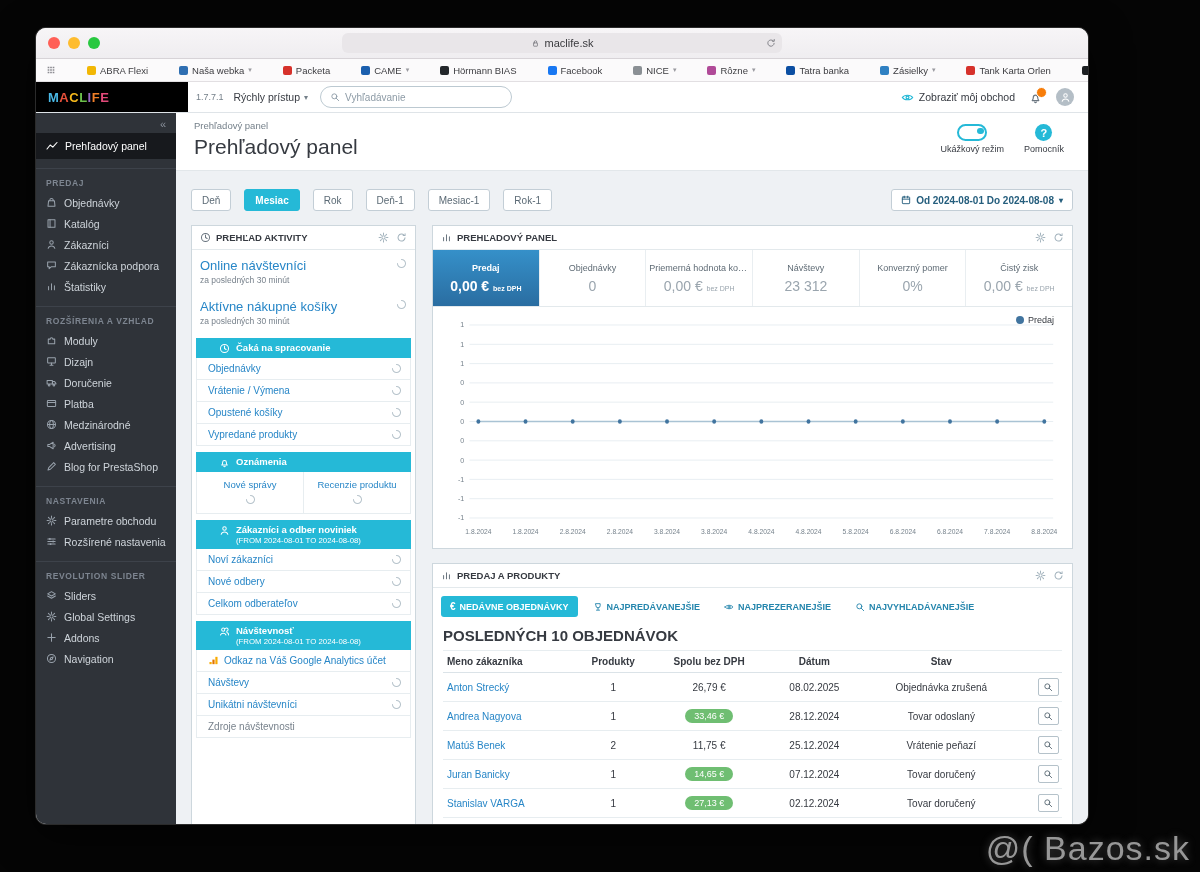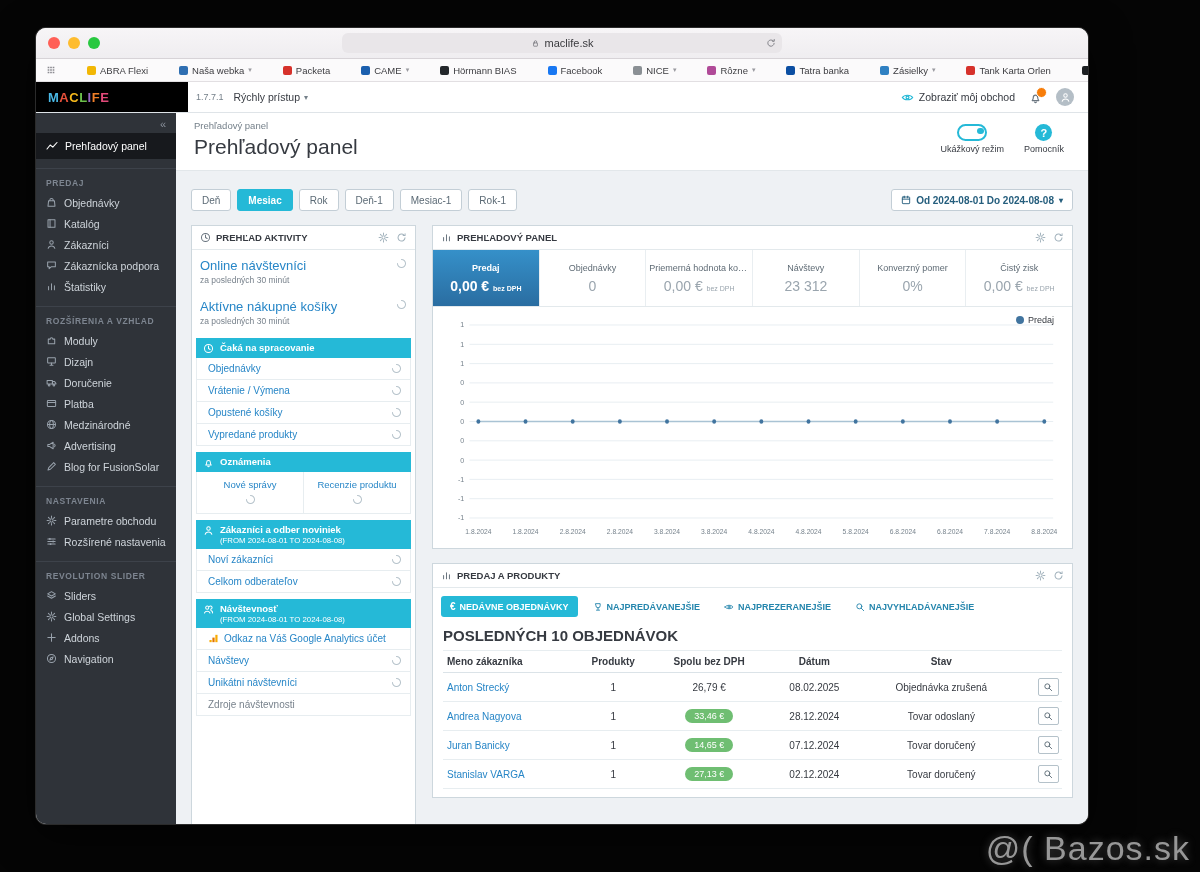--- a/index.html
+++ b/index.html
@@ -68,21 +68,21 @@
   .ptitle{font-size:21px;color:#363a41;font-weight:500;margin-top:4px;}
   .ph-right{position:absolute;right:24px;top:11px;display:flex;gap:20px;}
   .ph-item{display:flex;flex-direction:column;align-items:center;gap:3px;font-size:9px;color:#363a41;}
   .toggle{width:26px;height:13px;border:2px solid #25b9d7;border-radius:9px;position:relative;display:inline-block;}
   .toggle::after{content:"";position:absolute;right:1.5px;top:1.5px;width:6.5px;height:6.5px;
     background:#25b9d7;border-radius:50%;}
   .helpcirc{width:17px;height:17px;border-radius:50%;background:#25b9d7;color:#fff;font-size:11px;
     font-weight:bold;display:flex;align-items:center;justify-content:center;}
   .content{flex:1;padding:14px 15px 0;overflow:hidden;display:flex;flex-direction:column;}
   .toolbar{display:flex;align-items:center;margin:4px 0 14px;}
-  .rngbtns{display:flex;gap:6px;}
+  .rngbtns{display:flex;gap:13px;}
   .rbtn{height:22px;padding:0 10px;background:#fff;border:1px solid #c3ced6;border-radius:3px;
     font-size:10px;color:#5b6a75;display:flex;align-items:center;}
   .rbtn.active{background:#25b9d7;border-color:#25b9d7;color:#fff;font-weight:bold;}
   .datebtn{margin-left:auto;height:22px;background:#fff;border:1px solid #c3ced6;border-radius:3px;
     font-size:10px;color:#255e7d;font-weight:bold;display:flex;align-items:center;gap:5px;padding:0 9px;}
   .datebtn .icw{font-size:10px;color:#255e7d;}
   .datebtn .caret{font-size:8px;}
   .cols{display:flex;gap:16px;flex:1;min-height:0;overflow:hidden;}
   .leftcol{width:225px;flex:none;display:flex;flex-direction:column;}
   .rightcol{flex:1;min-width:0;}
@@ -91,21 +91,21 @@
   .phead{display:flex;align-items:center;gap:5px;padding:6px 8px;border-bottom:1px solid #e3e9ec;
     font-size:9.5px;font-weight:bold;color:#363a41;}
   .phead .icw{color:#6b7680;font-size:11px;}
   .phead-icons{margin-left:auto;display:flex;gap:7px;color:#a3b3bd;}
   .phead-icons .icw{font-size:11px;color:#a3b3bd;}
   
   .act-top{padding:8px 8px 6px;display:flex;align-items:flex-start;}
   .act-top .lbl{font-size:13px;color:#2786c7;}
   .act-top .sub{font-size:8.5px;color:#78828c;margin-top:2px;}
   .spin{color:#b6c3cb;margin-left:auto;font-size:11px;}
-  .band{background:#25b9d7;color:#fff;margin:6px 4px 0;padding:4px 7px;display:flex;gap:6px;
+  .band{background:#25b9d7;color:#fff;margin:6px 4px 0;padding:4px 23px;display:flex;gap:6px;
     font-size:9.5px;font-weight:bold;align-items:flex-start;}
   .band .icw{color:#fff;font-size:11px;margin-top:1px;}
   .band .bsub{font-weight:normal;font-size:7.8px;margin-top:1px;}
   .actrows{margin:0 4px;border:1px solid #e7edf0;border-top:none;}
   .actrow{display:flex;align-items:center;padding:5px 8px 5px 11px;border-bottom:1px solid #e7edf0;
     font-size:10px;color:#2786c7;}
   .actrow:last-child{border-bottom:none;}
   .actrow.gray{color:#78828c;}
   .actrow .ga-ic{font-size:11px;margin-right:5px;display:inline-flex;}
   .twocol{display:flex;margin:0 4px;border:1px solid #e7edf0;border-top:none;}
@@ -300,20 +300,29 @@
           <span style="color: rgb(108, 191, 75);">L</span>
           <span style="color: rgb(154, 102, 198);">I</span>
           <span style="color: rgb(240, 127, 40);">F</span>
           <span style="color: rgb(226, 74, 122);">E</span>
         </div>
       <span class="ver">1.7.7.1</span>
       <div class="quick">
         <span>Rýchly prístup</span>
         <span class="caret">▾</span>
       </div>
+      <div class="searchpill">
+        <span class="icw">
+            <svg viewBox="0 0 12 12">
+              <circle cx="5.2" cy="5.2" r="3"></circle>
+              <path d="M7.4,7.4 10.4,10.4"></path>
+            </svg>
+          </span>
+        <span>Vyhľadávanie</span>
+      </div>
       <div class="adm-right">
         <div class="viewshop">
           <span class="icw">
               <svg viewBox="0 0 12 12">
                 <path d="M1.2,6C3,3.2 9,3.2 10.8,6 9,8.8 3,8.8 1.2,6z"></path>
                 <circle cx="6" cy="6" r="1.3"></circle>
               </svg>
             </span>
           <span>Zobraziť môj obchod</span>
         </div>
@@ -451,21 +460,21 @@
               </svg>
             </span>
             <span>Advertising</span>
           </div>
           <div class="snav">
             <span class="icw">
               <svg viewBox="0 0 12 12">
                 <path d="M2.2,9.8l.8-2.6 5.4-5.4 1.8,1.8-5.4,5.4z"></path>
               </svg>
             </span>
-            <span>Blog for FusionSolar</span>
+            <span>Blog for PrestaShop</span>
           </div>
           <div class="sec-div"></div>
           <div class="sec-h">NASTAVENIA</div>
           <div class="snav">
             <span class="icw">
               <svg viewBox="0 0 12 12">
                 <circle cx="6" cy="6" r="1.8"></circle>
                 <path d="M6,1.2v1.6M6,9.2v1.6M1.2,6h1.6M9.2,6h1.6M2.6,2.6l1.1,1.1M8.3,8.3l1.1,1.1M9.4,2.6L8.3,3.7M3.7,8.3L2.6,9.4"></path>
               </svg>
             </span>
@@ -687,20 +696,28 @@
                         </svg>
                       </span>
                       <div>
                         <div>Zákazníci a odber noviniek</div>
                         <div class="bsub">(FROM 2024-08-01 TO 2024-08-08)</div>
                       </div>
                     </div>
                     <div class="actrows">
                       <div class="actrow">
                         <span>Noví zákazníci</span>
+                        <span class="icw spin">
+                          <svg viewBox="0 0 12 12">
+                            <path d="M6,1.6a4.4,4.4 0 1 1 -4.4,4.4"></path>
+                          </svg>
+                        </span>
+                      </div>
+                      <div class="actrow">
+                        <span>Nové odbery</span>
                         <span class="icw spin">
                           <svg viewBox="0 0 12 12">
                             <path d="M6,1.6a4.4,4.4 0 1 1 -4.4,4.4"></path>
                           </svg>
                         </span>
                       </div>
                       <div class="actrow">
                         <span>Celkom odberateľov</span>
                         <span class="icw spin">
                           <svg viewBox="0 0 12 12">
@@ -963,20 +980,37 @@
                           <span class="icw">
                             <svg viewBox="0 0 12 12">
                               <circle cx="5.2" cy="5.2" r="3"></circle>
                               <path d="M7.4,7.4 10.4,10.4"></path>
                             </svg>
                           </span>
                         </button>
                       </div>
                     </div>
                     <div class="trow">
+                      <div class="tname">Matúš Benek</div>
+                      <div class="tc">2</div>
+                      <div class="tc">11,75 €</div>
+                      <div class="tc">25.12.2024</div>
+                      <div class="tc">Vrátenie peňazí</div>
+                      <div class="tact">
+                        <button class="actbtn">
+                          <span class="icw">
+                            <svg viewBox="0 0 12 12">
+                              <circle cx="5.2" cy="5.2" r="3"></circle>
+                              <path d="M7.4,7.4 10.4,10.4"></path>
+                            </svg>
+                          </span>
+                        </button>
+                      </div>
+                    </div>
+                    <div class="trow">
                       <div class="tname">Juran Banicky</div>
                       <div class="tc">1</div>
                       <div class="tc"><span class="pill">14,65 €</span></div>
                       <div class="tc">07.12.2024</div>
                       <div class="tc">Tovar doručený</div>
                       <div class="tact">
                         <button class="actbtn">
                           <span class="icw">
                             <svg viewBox="0 0 12 12">
                               <circle cx="5.2" cy="5.2" r="3"></circle>

